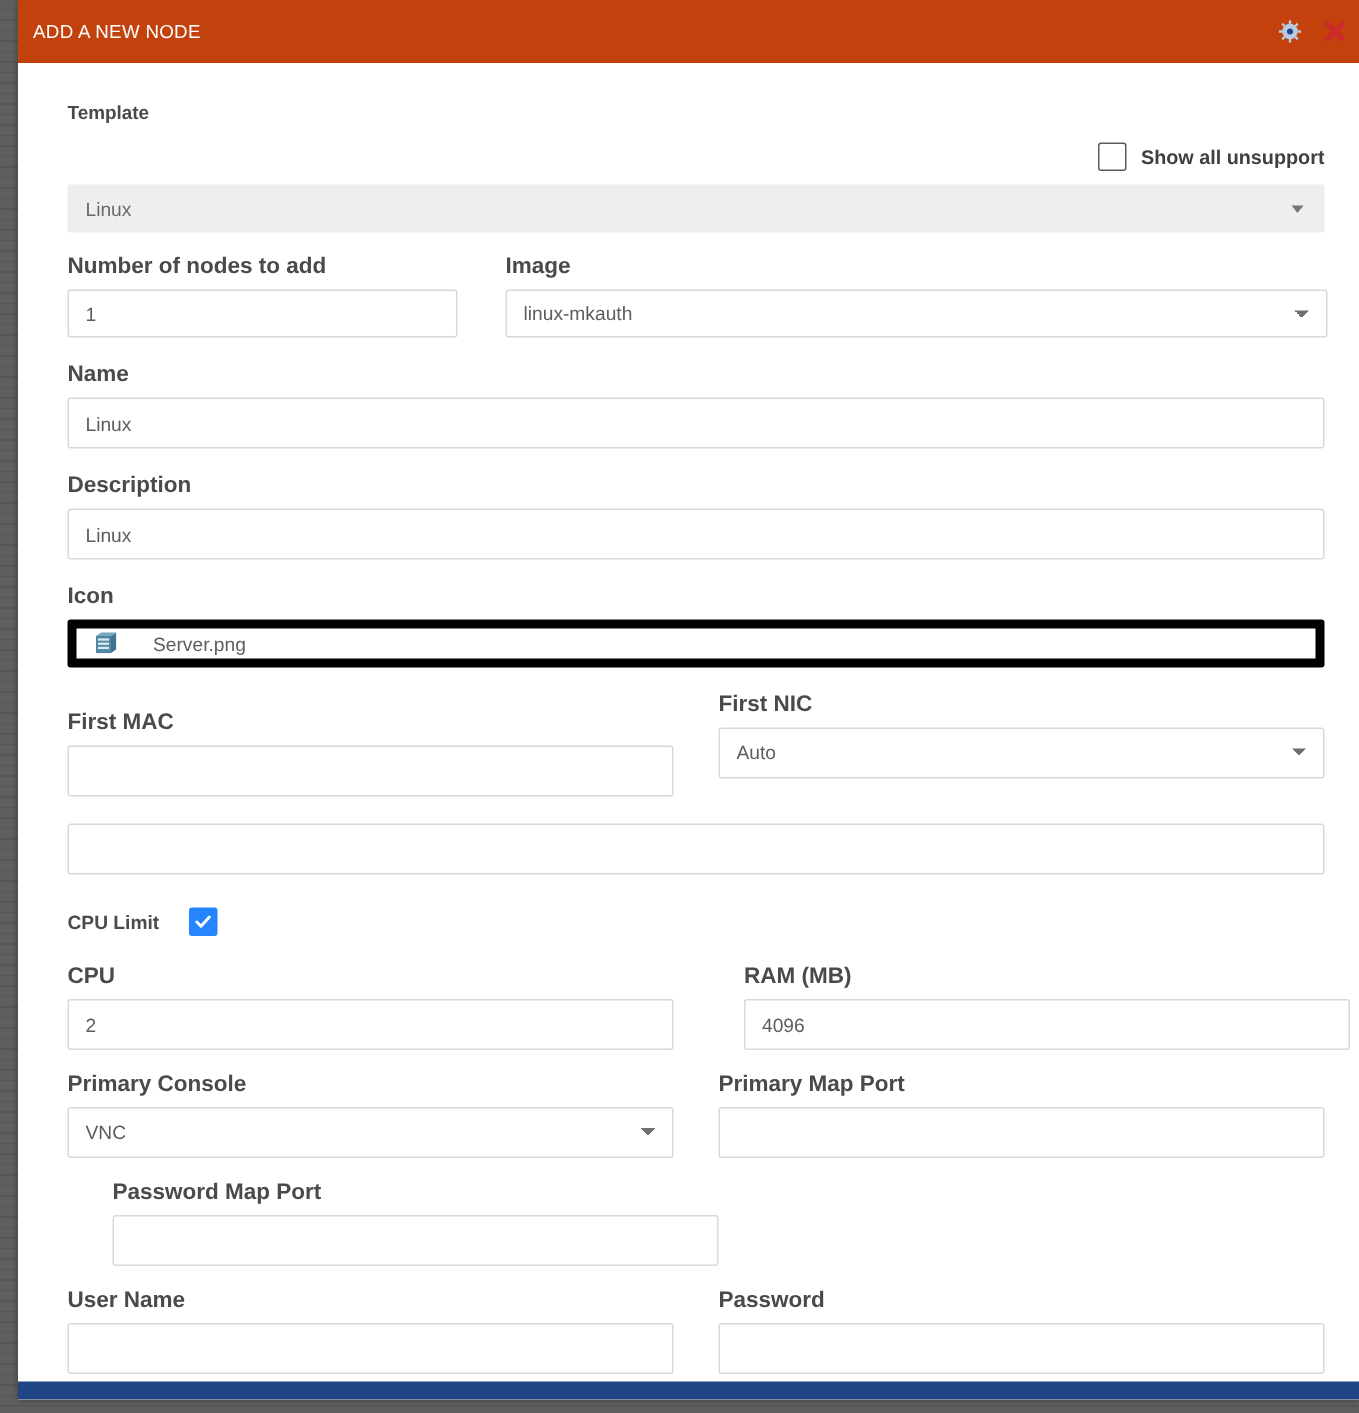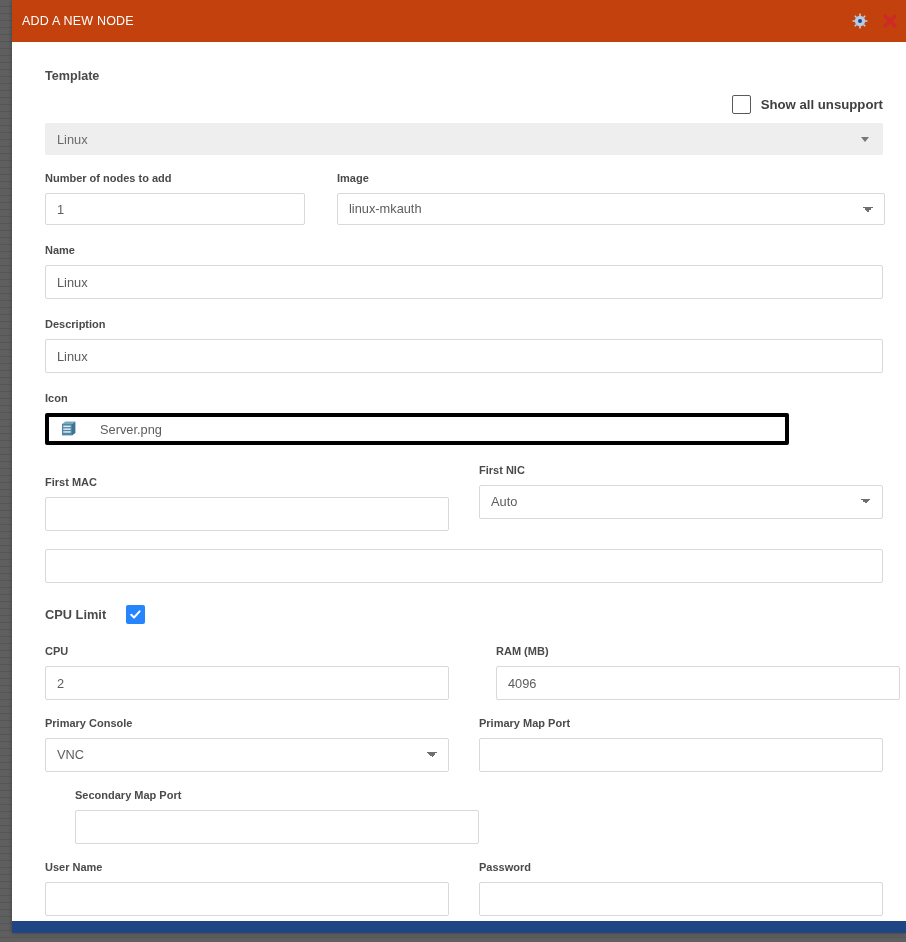--- a/index.html
+++ b/index.html
@@ -88,21 +88,21 @@
   
   #modal-footer {
     height: 12px;
     min-height: 12px;
     background: #1f4585;
     width: 100%;
   }
 
   
   .field-label {
-    font-size: 11px;
+    font-size: 15px;
     font-weight: bold;
     color: #4a4a4a;
     display: block;
     margin-bottom: 8px;
     line-height: 14px;
   }
   .row {
     display: flex;
     width: 100%;
     box-sizing: border-box;
@@ -200,23 +200,23 @@
   .template-select .caret {
     width: 0; height: 0;
     border-left: 4.5px solid transparent;
     border-right: 4.5px solid transparent;
     border-top: 5px solid #777777;
   }
 
   
   .icon-field {
     box-sizing: border-box;
-    width: 744px;
+    width: 838px;
     height: 32px;
-    border: 4px solid #000000;
+    border: 6px solid #000000;
     border-radius: 2px;
     background: #ffffff;
     display: flex;
     align-items: center;
     padding: 0 8px;
     cursor: pointer;
   }
   .icon-field .glyph {
     width: 18px;
     height: 18px;
@@ -397,21 +397,21 @@
           </select>
         </div>
         <div style="width:404px;flex:0 0 404px;margin-left:30px;">
           <label class="field-label">Primary Map Port</label>
           <input class="txt tall" type="text" value="" style="">
         </div>
       </div>
 
       <div class="row block-sm">
         <div style="width:404px;flex:0 0 404px;margin-left:30px;">
-          <label class="field-label">Secondary Map Port</label>
+          <label class="field-label">Password Map Port</label>
           <input class="txt tall" type="text" value="" style="">
         </div>
       </div>
 
       <div class="row">
         <div style="width:404px;flex:0 0 404px;">
           <label class="field-label">User Name</label>
           <input class="txt tall" type="text" value="" style="">
         </div>
         <div style="width:404px;flex:0 0 404px;margin-left:30px;">

